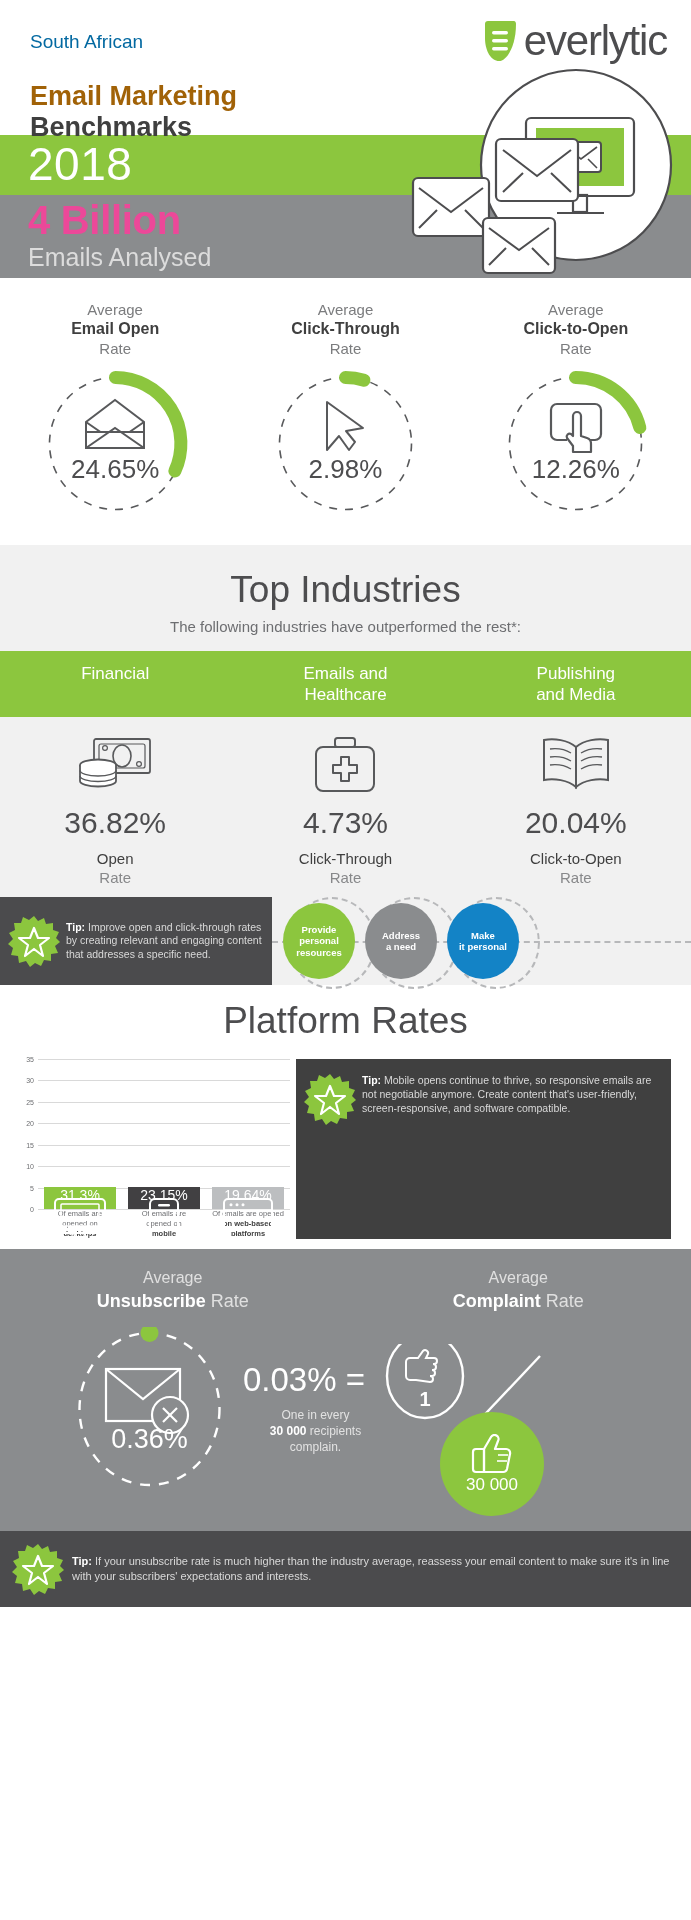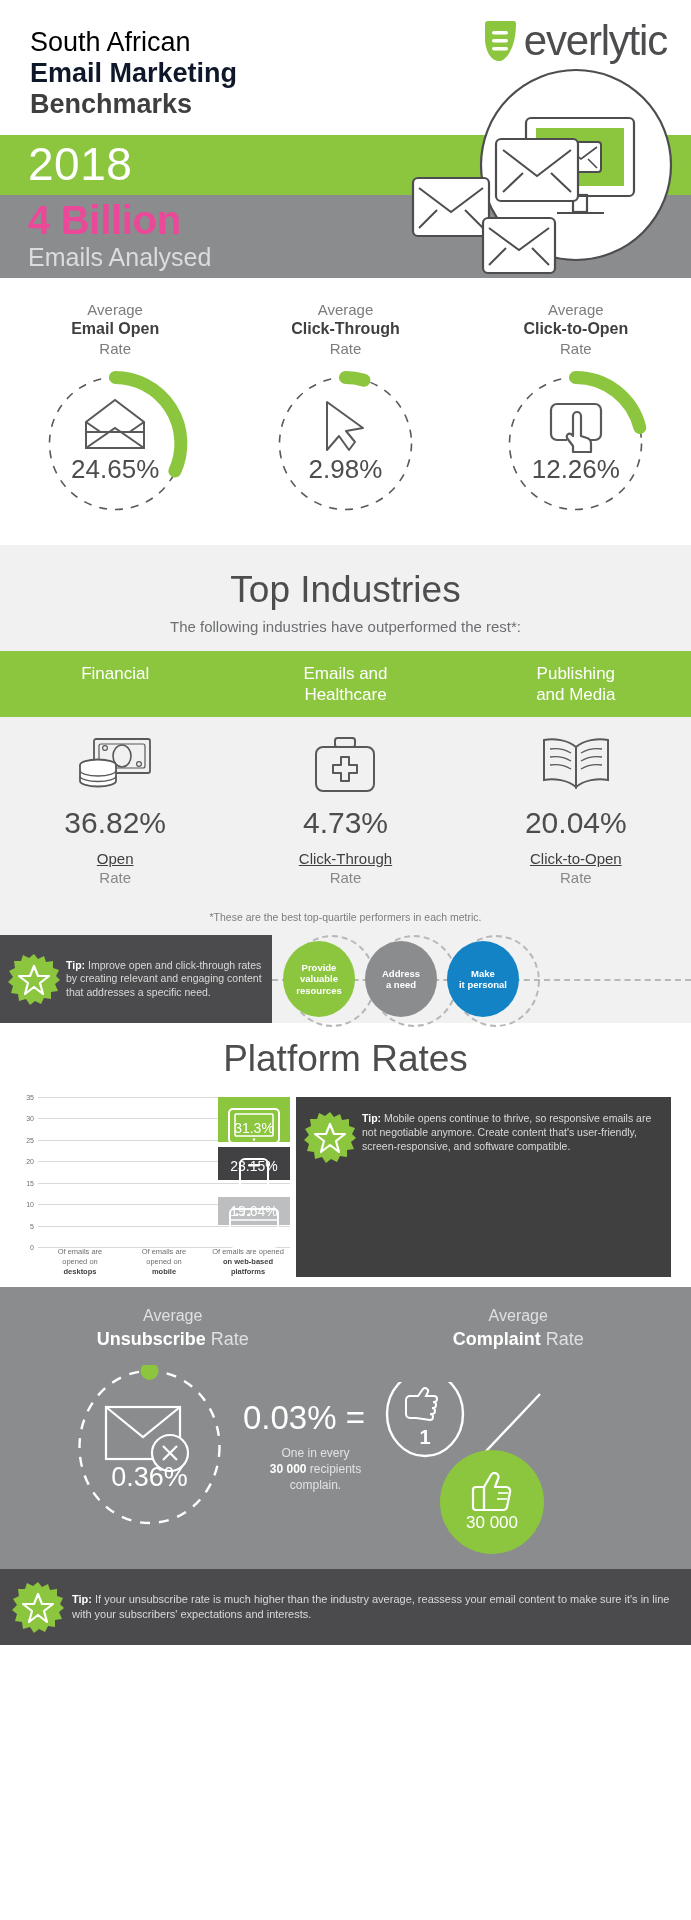--- a/index.html
+++ b/index.html
@@ -7,22 +7,22 @@
     width: 691px; height: 1920px;
     background: #ffffff;
     font-family: "Liberation Sans", sans-serif;
     overflow: hidden;
   }
   .page { position: relative; width: 691px; height: 1920px; background:#fff; }
 
   
   .header { position: relative; height: 278px; background:#fff; overflow:hidden; }
   .hdr-titles { position:absolute; left:30px; top:26px; z-index:4; }
-  .hdr-line1 { font-size: 27px; color:#000000; font-weight:400; letter-spacing:0px; line-height:32px;}
-  .hdr-line2 { font-size: 27px; color:#0f172a; font-weight:bold; line-height:31px; }
+  .hdr-line1 { font-size: 19px; color:#0369a1; font-weight:400; letter-spacing:0px; line-height:32px;}
+  .hdr-line2 { font-size: 27px; color:#a16207; font-weight:bold; line-height:31px;margin-top:23px; }
   .hdr-line3 { font-size: 27px; color:#3f3f3f; font-weight:bold; line-height:31px; }
 
   .logo-wrap { position:absolute; right:24px; top:20px; display:flex; align-items:center; gap:7px; z-index:6;}
   .logo-mark { width:34px; height:42px; position:relative; }
   .logo-text { font-size:42px; font-weight:normal; color:#4d4d4f; letter-spacing:-1.2px; line-height:42px;}
 
   .band-green { position:absolute; left:0; right:0; top:135px; height:60px; background:#8cc63e; z-index:2;}
   .band-grey  { position:absolute; left:0; right:0; top:195px; height:83px; background:#8a8c8e; z-index:2;}
   .band-year  { position:absolute; left:28px; top:136px; font-size:46px; color:#fff; font-weight:400; letter-spacing:0.5px; z-index:5; line-height:56px;}
   .band-big   { position:absolute; left:28px; top:198px; font-size:40px; color:#ec4899; font-weight:bold; z-index:5; line-height:44px; letter-spacing:-0.3px;}
@@ -43,21 +43,21 @@
   
   .industries { background:#f1f1f1; padding-top:22px; }
   .ind-title { text-align:center; font-size:37px; color:#4d4d4f; font-weight:400; line-height:45px; }
   .ind-sub { text-align:center; font-size:15px; color:#6d6e71; padding:6px 0 16px; }
   .ind-head { display:flex; background:#8cc63e; }
   .ind-head > div { flex:1; text-align:center; color:#fff; font-size:17px; line-height:21px; padding:12px 4px; }
   .ind-body { display:flex; padding:16px 0 10px; }
   .ind-col { flex:1; display:flex; flex-direction:column; align-items:center; }
   .ind-icon { height:62px; display:flex; align-items:center; justify-content:center; }
   .ind-pct { font-size:30px; color:#4d4d4f; margin-top:10px; line-height:36px; }
-  .ind-m1 { font-size:15px; color:#3f3f3f; margin-top:8px; line-height:19px;text-decoration:underline; }
+  .ind-m1 { font-size:15px; color:#3f3f3f; margin-top:8px; line-height:19px; }
   .ind-m2 { font-size:15px; color:#87888a; line-height:19px; }
   .ind-foot { text-align:center; font-size:10.5px; color:#7b7c7e; padding:14px 0 12px; }
 
   
   .tipbar1 { position:relative; height:88px; background:#f1f1f1; }
   .tipbox1 { position:absolute; left:0; top:0; width:272px; height:88px; background:#4b4b4d;
              display:flex; align-items:center; padding:0 8px 0 8px; }
   .star { width:52px; height:52px; flex:0 0 52px; position:relative; }
   .tiptext { color:#d9d9d9; font-size:10.5px; line-height:13.5px; padding-left:6px; }
   .tiptext b { color:#fff; }
@@ -74,21 +74,21 @@
   
   .platform { background:#fff; padding-top:12px; }
   .pf-title { text-align:center; font-size:37px; color:#4d4d4f; line-height:48px; }
   .pf-body { display:flex; padding:14px 0 10px; }
   .chart-wrap { width:290px; padding-left:12px; }
   .chart { position:relative; height:150px; display:flex; }
   .yaxis { width:26px; position:relative; }
   .ytick { position:absolute; right:4px; font-size:7px; color:#6d6e71; transform:translateY(-50%); }
   .plot { position:relative; flex:1; }
   .gridline { position:absolute; left:0; right:0; height:1px; background:#d9d9d9; }
-  .bars { position:absolute; left:0; right:0; bottom:0; top:0; display:flex; align-items:flex-end;flex-direction:column; }
+  .bars { position:absolute; left:0; right:0; bottom:0; top:0; display:flex; align-items:flex-end; }
   .barcell { flex:1; display:flex; justify-content:center; }
   .bar { width:72px; position:relative; display:flex; flex-direction:column;
          align-items:center; justify-content:flex-end; }
   .bar .bi { position:absolute; top:10px; left:0; right:0; display:flex; justify-content:center; }
   .bar .bv { color:#fff; font-size:14px; padding-bottom:6px; position:relative; z-index:2;}
   .bar.b1 { background:#8cc63e; }
   .bar.b2 { background:#414042; }
   .bar.b3 { background:#bcbec0; }
   .xlabels { display:flex; padding-left:26px; }
   .xlab { flex:1; text-align:center; font-size:7.5px; color:#6d6e71; line-height:10px; }
@@ -311,21 +311,20 @@
             <path d="M62 22 C54 21 46 23 41 26" fill="none" stroke="#58595b" stroke-width="1.3"></path>
             <path d="M62 30 C54 29 46 31 41 34" fill="none" stroke="#58595b" stroke-width="1.3"></path>
           </svg>
         </div>
         <div class="ind-pct">20.04%</div>
         <div class="ind-m1">Click-to-Open</div>
         <div class="ind-m2">Rate</div>
       </div>
     </div>
 
-    <div class="ind-foot">*These are the best top-quartile performers in each metric.</div>
   </div>
 
   <div class="tipbar1">
     <div class="dashline"></div>
     <div class="dashcircle" style="left:288px; top:0px;"></div>
     <div class="dashcircle" style="left:370px; top:0px;"></div>
     <div class="dashcircle" style="left:452px; top:0px;"></div>
 
     <div class="tipbox1">
       <span class="star">
@@ -336,21 +335,21 @@
       </span>
       <div class="tiptext">
         <b>Tip:</b><span> Improve open and click-through rates by creating relevant and engaging content that addresses a specific need.</span>
       </div>
     </div>
 
     <div class="bubbles">
       <div class="bub green">
         <div>
           <div>Provide</div>
-          <div>valuable</div>
+          <div>personal</div>
           <div>resources</div>
         </div>
       </div>
       <div class="bub grey">
         <div>
           <div>Address</div>
           <div>a need</div>
         </div>
       </div>
       <div class="bub blue">

